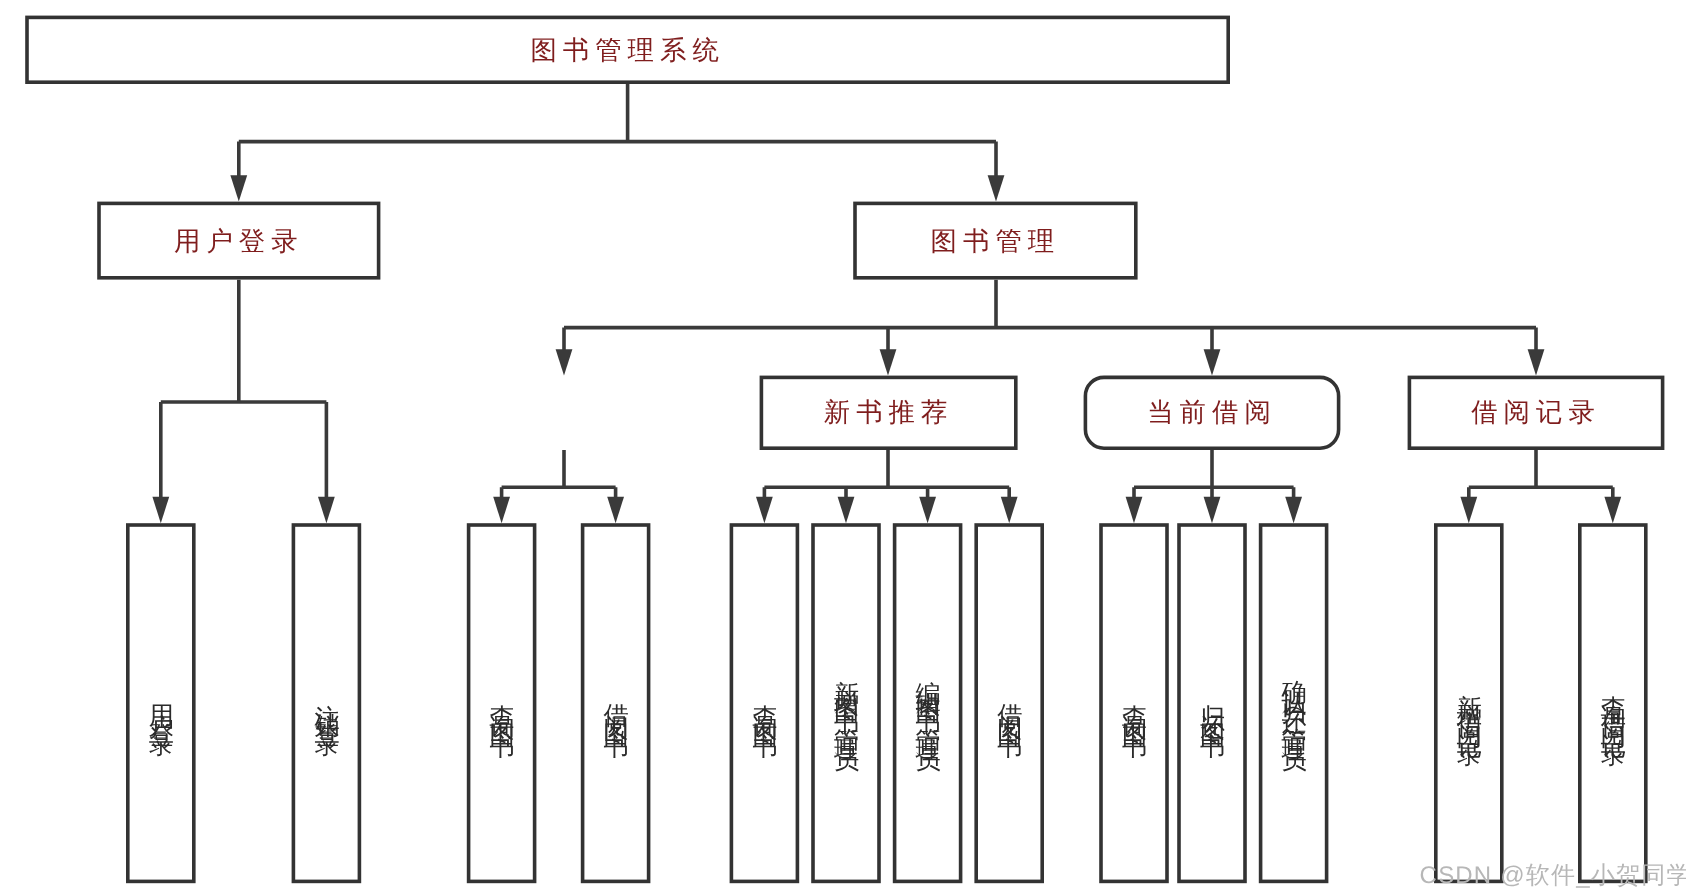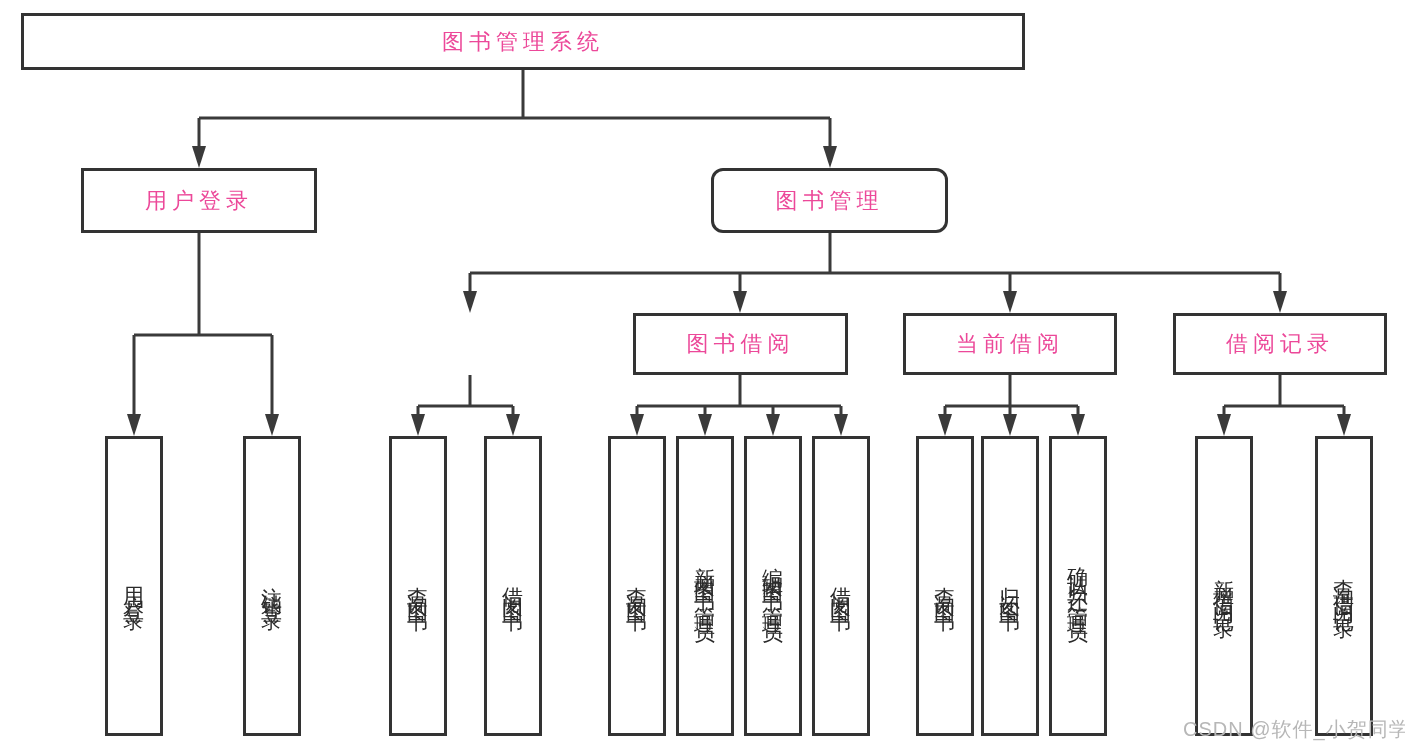--- a/index.html
+++ b/index.html
@@ -17,21 +17,21 @@
     width: 1405px; height: 747px;
   }
   .node {
     position: absolute;
     box-sizing: border-box;
     border: 3px solid #333333;
     background: #ffffff;
     display: flex;
     align-items: center;
     justify-content: center;
-    color: #ec4899;
+    color: #7f1d1d;
     font-size: 22px;
     letter-spacing: 5px;
     white-space: nowrap;
   }
   .vnode {
     position: absolute;
     box-sizing: border-box;
     border: 3px solid #333333;
     background: #ffffff;
     display: flex;
@@ -46,25 +46,25 @@
   .vnode span {
     writing-mode: vertical-rl;
     text-orientation: mixed;
     letter-spacing: 8px;
     line-height: 1;
   }
   
   #n-root   { left: 21px;  top: 13px;  width: 1004px; height: 57px; }
   
   #n-login  { left: 81px;  top: 168px; width: 236px; height: 65px; }
-  #n-mgmt   { left: 711px; top: 168px; width: 237px; height: 65px; border-radius: 12px; }
+  #n-mgmt   { left: 711px; top: 168px; width: 237px; height: 65px; }
   
   #n-newbook { left: 363px;  top: 313px; width: 214px; height: 62px; }
   #n-borrow  { left: 633px;  top: 313px; width: 215px; height: 62px; }
-  #n-current { left: 903px;  top: 313px; width: 214px; height: 62px; }
+  #n-current { left: 903px;  top: 313px; width: 214px; height: 62px; border-radius: 17px; }
   #n-records { left: 1173px; top: 313px; width: 214px; height: 62px; }
   
   #l-userlogin { left: 105px; }
   #l-logout    { left: 243px; }
   #l-nb-query  { left: 389px; }
   #l-nb-borrow { left: 484px; }
   #l-bb-query  { left: 608px; }
   #l-bb-add    { left: 676px; }
   #l-bb-edit   { left: 744px; }
   #l-bb-borrow { left: 812px; }
@@ -127,21 +127,21 @@
       <polygon points="1217,414 1231,414 1224,436"></polygon>
       <polygon points="1337,414 1351,414 1344,436"></polygon>
     </g>
   </svg>
 
   <div class="node" id="n-root">图书管理系统</div>
 
   <div class="node" id="n-login">用户登录</div>
   <div class="node" id="n-mgmt">图书管理</div>
 
-  <div class="node" id="n-borrow">图书借阅</div>
+  <div class="node" id="n-borrow">新书推荐</div>
   <div class="node" id="n-current">当前借阅</div>
   <div class="node" id="n-records">借阅记录</div>
 
   <div class="vnode" id="l-userlogin">
     <span>用户登录</span>
   </div>
   <div class="vnode" id="l-logout">
     <span>注销登录</span>
   </div>
 

